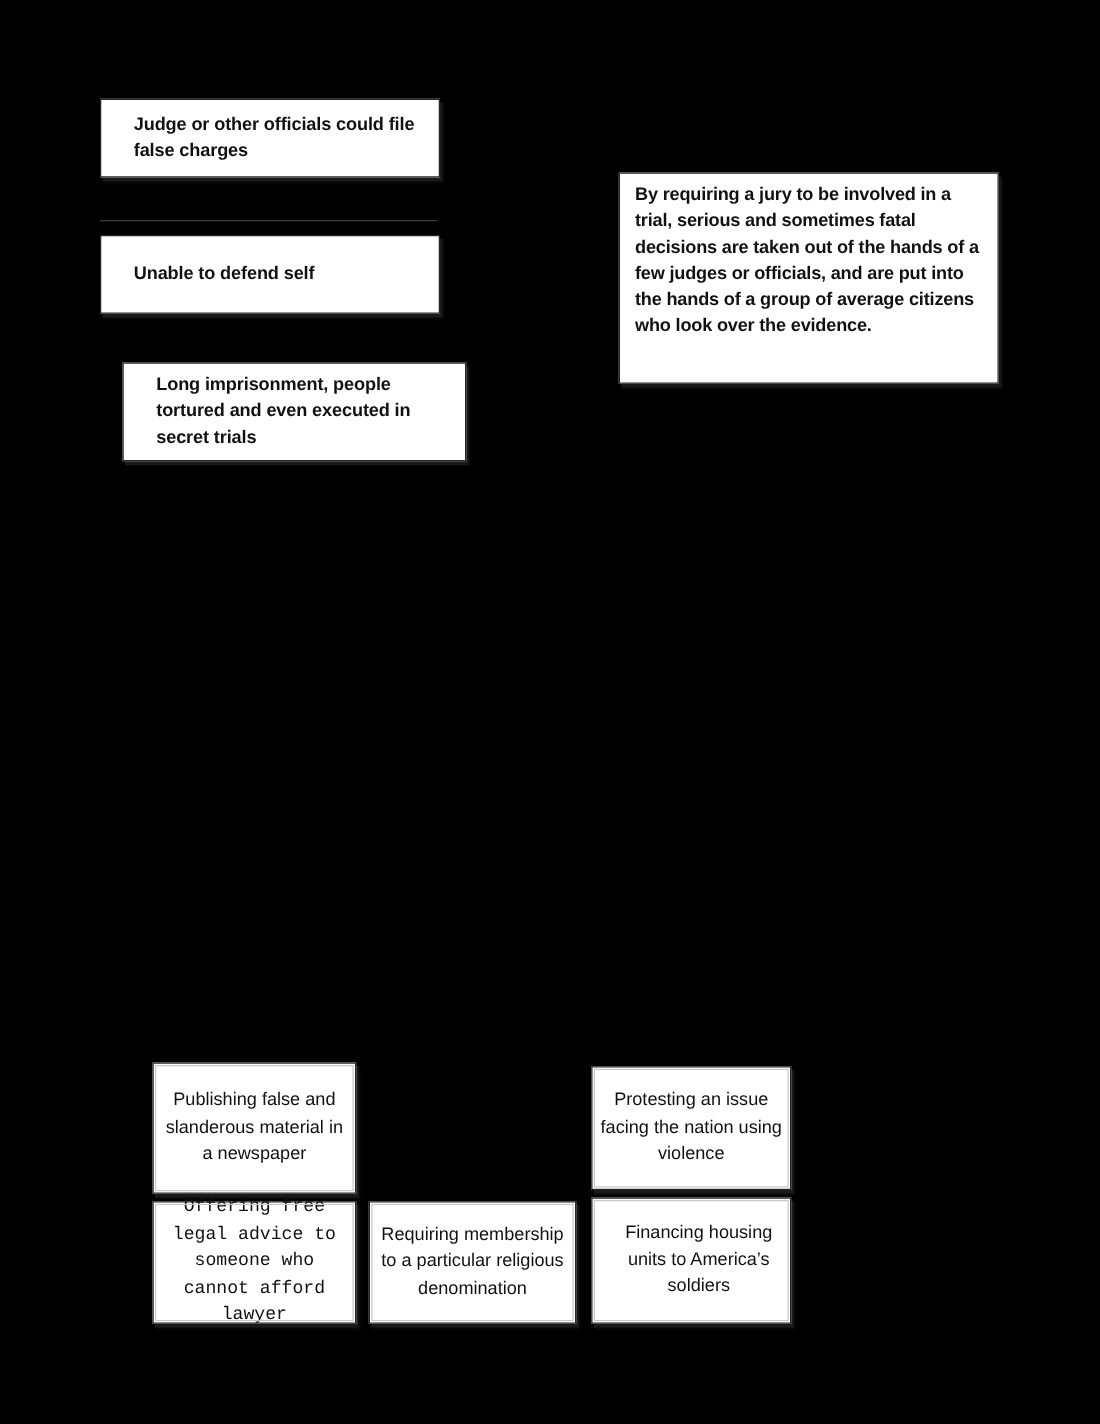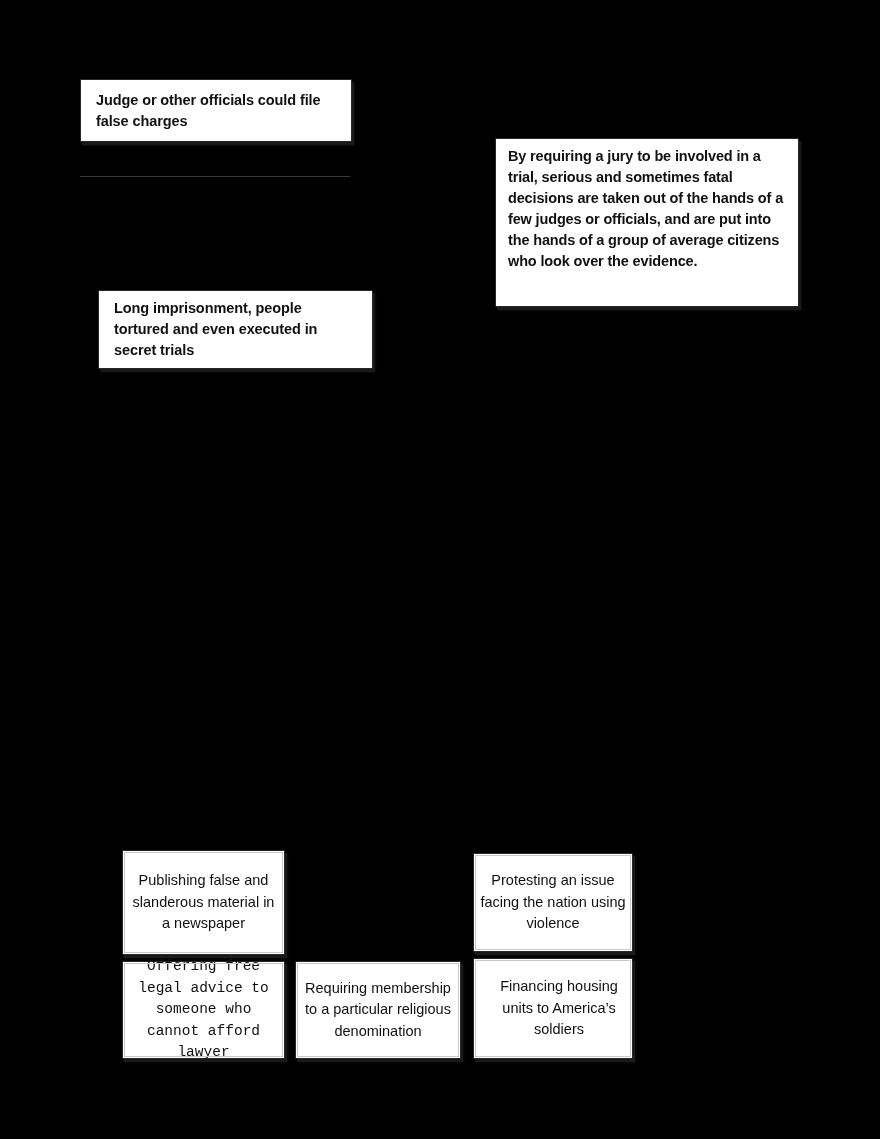--- a/index.html
+++ b/index.html
@@ -31,21 +31,21 @@
   .card-inner {
     width: 100%;
     height: 100%;
     display: flex;
     box-sizing: border-box;
   }
   
   .card-left .card-inner {
     align-items: center;
     justify-content: flex-start;
-    padding: 4px 12px 4px 15px;
+    padding: 4px 12px 4px 26px;
   }
   .card-left .txt {
     font-weight: bold;
     font-size: 14.5px;
     line-height: 1.44;
     color: #111111;
     text-align: left;
     letter-spacing: -0.1px;
   }
   
@@ -97,20 +97,25 @@
 <div class="canvas">
 
   <div class="card card-left" style="left:80px; top:79px; width:272px; height:63px;">
     <div class="card-inner">
       <div class="txt">Judge or other officials could file false charges</div>
     </div>
   </div>
 
   <div class="rule" style="left:80px; top:176px; width:270px;"></div>
 
+  <div class="card card-left" style="left:80px; top:188px; width:272px; height:63px;">
+    <div class="card-inner">
+      <div class="txt">Unable to defend self</div>
+    </div>
+  </div>
 
   <div class="card card-left" style="left:80px; top:290px; width:275px; height:79px;margin-left:18px;">
     <div class="card-inner">
       <div class="txt">Long imprisonment, people tortured and even executed in secret trials</div>
     </div>
   </div>
 
   <div class="card card-grid" style="left:122px; top:850px; width:163px; height:105px;">
     <div class="card-inner">
       <div class="txt">Publishing false and slanderous material in a newspaper</div>

